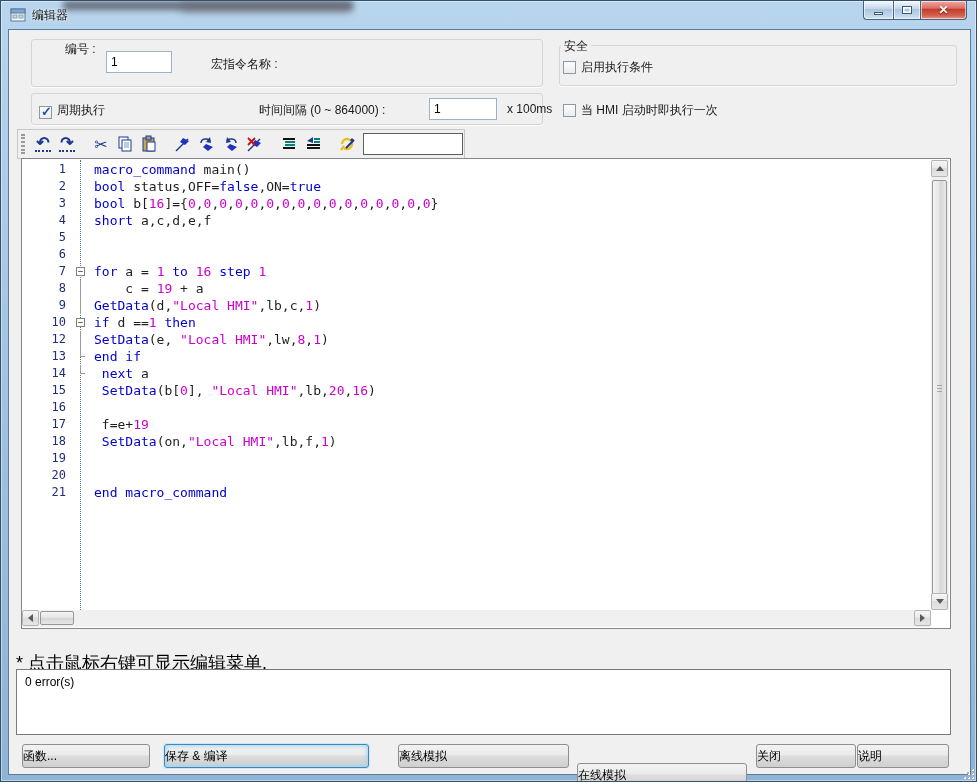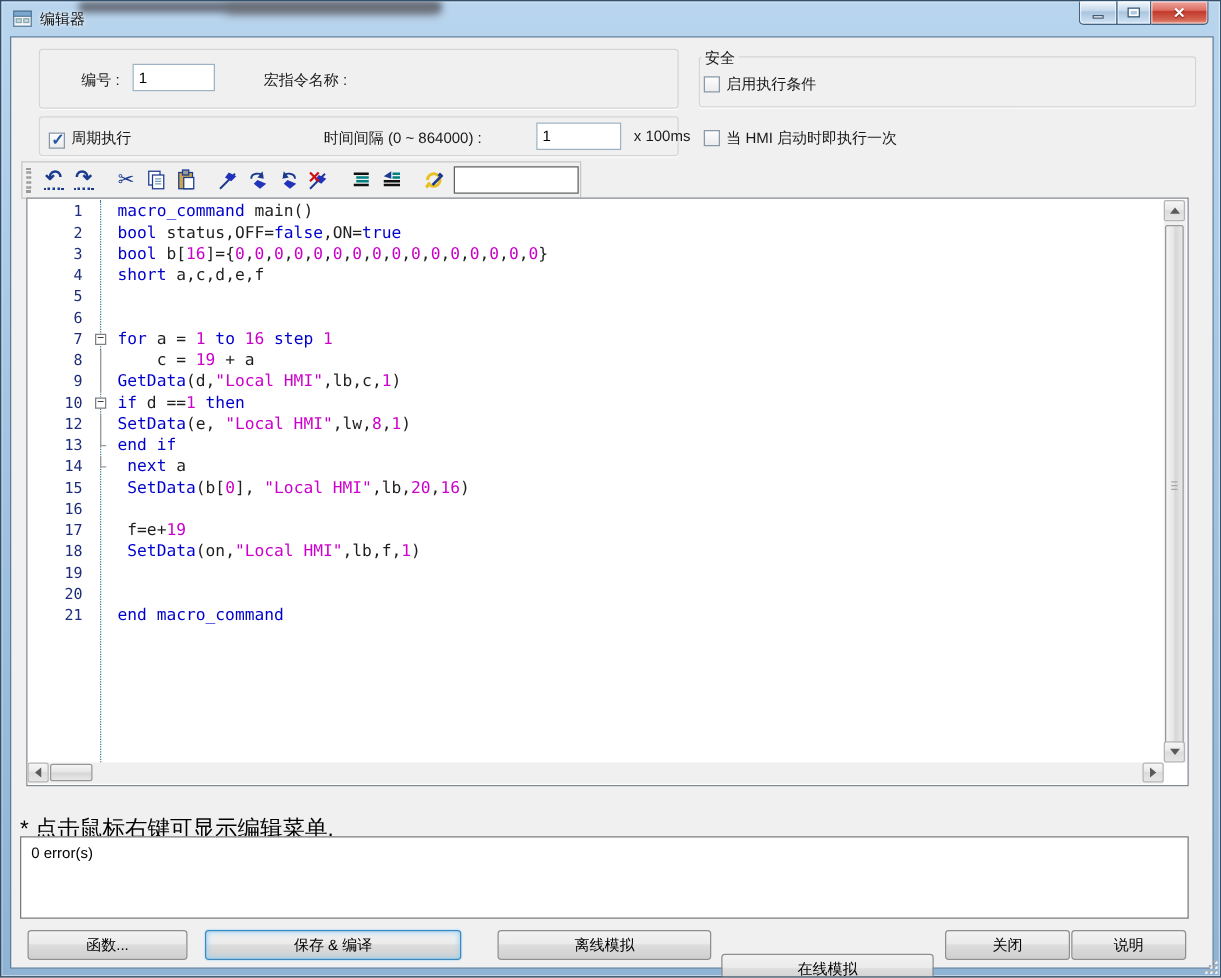--- a/index.html
+++ b/index.html
@@ -84,21 +84,21 @@
     border:1px solid #979797; border-radius:2px; }
   .sb-thumb.h { background:linear-gradient(180deg,#f4f4f4,#e6e6e6 45%,#d6d6d6 55%,#e8e8e8); }
   .thumb-grip { position:absolute; left:4px; right:4px; top:50%; height:7px; margin-top:-4px;
     border-top:1px solid #a8a8a8; border-bottom:1px solid #a8a8a8; }
   .thumb-grip::after { content:""; position:absolute; left:0; right:0; top:2px; border-top:1px solid #a8a8a8; }
   
   .hint { font-size:18px; color:#000; }
   .errorbox { background:#fff; border:1px solid #7a7a7a; font-size:12px; color:#000; padding:5px 8px; }
   .btn { position:absolute; height:24px; border:1px solid #8e8f8f; border-radius:3px;
     background:linear-gradient(180deg,#f2f2f2 0%,#ebebeb 45%,#dddddd 50%,#cfcfcf 100%);
-    font-size:12px; color:#000; display:flex; align-items:center; justify-content:center; cursor:default; }
+    font-size:12px; color:#000; display:flex; align-items:center; justify-content:flex-start; cursor:default; }
   .btn.default { border:1px solid #3c89c0; box-shadow:inset 0 0 4px 1px #9fd4f2, 0 0 0 1px #cfe6f5; }
   .resize-grip { position:absolute; right:3px; bottom:3px; width:12px; height:12px; }
   .resize-grip i { position:absolute; width:2px; height:2px; background:#b0b0b0; box-shadow:1px 1px 0 #fff; }
   svg { display:block; }
 </style>
 </head>
 <body>
 
 <div class="window">
 
@@ -121,21 +121,21 @@
         </div>
       <div class="cap-btn cap-close">
           <span class="glyph-close">✕</span>
         </div>
     </div>
   </div>
 
   <div class="dialog"></div>
 
   <div class="abs groupbox" style="left:30px; top:38px; width:512px; height:48px;"></div>
-  <span class="abs lbl" style="left:64px; top:55px;">编号 :</span>
+  <span class="abs lbl" style="left:64px; top:40px;">编号 :</span>
   <input class="abs tb-input" style="left: 105px; top: 50px; width: 66px; height: 22px;" value="1">
   <span class="abs lbl" style="left:210px; top:55px;">宏指令名称 :</span>
 
   <div class="abs groupbox" style="left:558px; top:44px; width:398px; height:41px;"></div>
   <span class="abs grouplabel" style="left:560px; top:37px;">安全</span>
   <div class="abs cbrow" style="left:562px; top:58px;">
     <span class="checkbox"></span>
     <span class="lbl">启用执行条件</span>
   </div>
 

